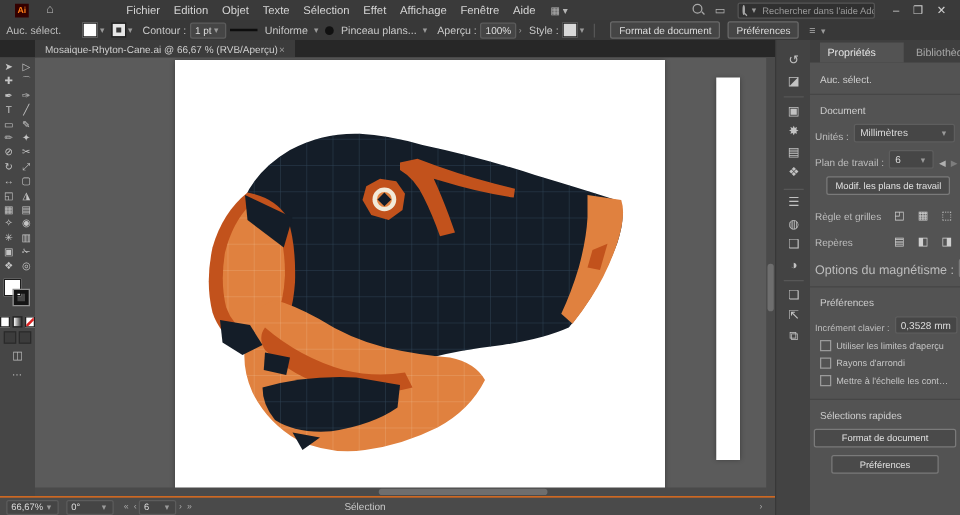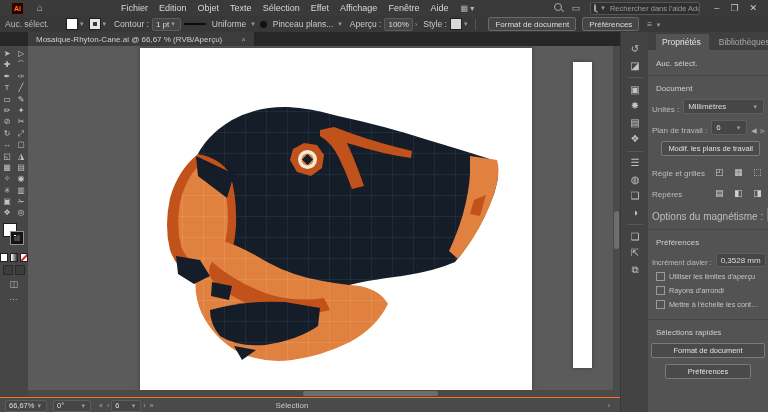--- a/index.html
+++ b/index.html
@@ -5,21 +5,21 @@
   html,body{margin:0;padding:0;background:#222;}
   #app{position:relative;width:768px;height:412px;background:#535353;
        font-family:"Liberation Sans",sans-serif;overflow:hidden;color:#cfcfcf;
        -webkit-font-smoothing:antialiased;}
   
   #titlebar{position:absolute;left:0;top:0;width:768px;height:16px;background:#3a3a3a;
             border-bottom:1px solid #2a2a2a;display:flex;align-items:center;font-size:9px;}
   .ai-logo{width:11px;height:11px;margin-left:12px;background:#300;color:#ff7f18;
            font-size:7px;font-weight:bold;display:flex;align-items:center;justify-content:center;}
   .home{margin-left:14px;color:#bfbfbf;font-size:10px;line-height:10px;}
-  #menus{display:flex;gap:11px;margin-left:78px;color:#d6d6d6;}
+  #menus{display:flex;gap:11px;margin-left:58px;color:#d6d6d6;}
   #menus span{cursor:default;}
   .ws-switch{margin-left:12px;color:#b5b5b5;font-size:8px;}
   #titlebar .spacer{flex:1;}
   .tb-ico{color:#b5b5b5;font-size:9px;margin-right:10px;}
   .mag{position:relative;width:6px;height:6px;border:1px solid #a8a8a8;border-radius:50%;display:inline-block;}
   .mag::after{content:"";position:absolute;width:3px;height:1px;background:#a8a8a8;
               right:-3px;bottom:-1px;transform:rotate(45deg);}
   #help-search{display:flex;align-items:center;gap:3px;width:102px;height:11px;background:#303030;
                border:1px solid #555;border-radius:2px;padding:0 3px;margin-right:14px;
                font-size:7.5px;color:#9a9a9a;white-space:nowrap;overflow:hidden;}
@@ -34,21 +34,21 @@
   .field{height:11px;background:#454545;border:1px solid #5c5c5c;border-radius:2px;
          display:inline-flex;align-items:center;padding:0 3px;font-size:8px;color:#ddd;white-space:nowrap;}
   .obtn{height:12px;background:#454545;border:1px solid #6a6a6a;border-radius:2px;
         display:inline-flex;align-items:center;padding:0 6px;font-size:8px;color:#ddd;margin-left:6px;white-space:nowrap;}
   .stroke-line{display:inline-block;width:22px;height:2px;background:#0d0d0d;margin:0 3px;}
   .brush-dot{display:inline-block;width:7px;height:7px;border-radius:50%;background:#111;margin:0 3px;}
   .vsep{width:1px;height:11px;background:#555;margin:0 6px;}
   
   #tabbar{position:absolute;left:0;top:32px;width:620px;height:14px;background:#272727;}
   #doctab{position:absolute;left:28px;top:0;height:14px;background:#3c3c3c;display:flex;
-          align-items:center;gap:19px;padding:0 8px;font-size:8px;color:#cfcfcf;white-space:nowrap;}
+          align-items:center;gap:1px;padding:0 8px;font-size:8px;color:#cfcfcf;white-space:nowrap;}
   #doctab .x{color:#9a9a9a;font-size:8px;}
   
   #toolbar{position:absolute;left:0;top:46px;width:28px;height:351px;background:#464646;
            border-right:1px solid #333;}
   #tools-grid{display:grid;grid-template-columns:14px 14px;justify-items:center;align-items:center;padding-top:2px;}
   .tool{width:14px;height:11.4px;font-size:8px;line-height:11px;color:#c4c4c4;text-align:center;cursor:default;}
   #fillstroke{position:relative;height:28px;margin-top:4px;}
   #fill-swatch{position:absolute;left:3px;top:0;width:12px;height:12px;background:#fff;border:1px solid #1d1d1d;}
   #stroke-swatch{position:absolute;left:11px;top:9px;width:6px;height:6px;border:3px solid #141414;outline:1px solid #909090;background:transparent;}
   #color-trio{display:flex;gap:2px;justify-content:center;margin-top:2px;}
@@ -75,21 +75,21 @@
   #statusbar .field{height:10px;font-size:7.5px;}
   .nav-a{color:#a9a9a9;font-size:7px;margin:0 2px;}
   #status-tool{margin-left:120px;color:#c9c9c9;}
   
   #rightdock{position:absolute;left:620px;top:32px;width:28px;height:380px;background:#434343;border-left:1px solid #383838;}
   #dock-icons{display:flex;flex-direction:column;align-items:center;padding-top:12px;gap:6.5px;}
   .dock-ico{color:#c2c2c2;font-size:10px;line-height:10px;cursor:default;}
   .dock-sep{width:16px;height:1px;background:#575757;}
   #panel{position:absolute;left:648px;top:32px;width:120px;height:380px;background:#535353;font-size:8px;}
   #panel-tabs{height:18px;background:#3f3f3f;display:flex;align-items:flex-end;gap:10px;padding-left:8px;}
-  #tab-properties{color:#e4e4e4;background:#535353;padding:3px 8px 3px 6px;font-size:8.5px;}
+  #tab-properties{color:#e4e4e4;background:#535353;padding:3px 22px 3px 6px;font-size:8.5px;}
   #tab-libraries{color:#a9a9a9;padding:3px 0;font-size:8.5px;}
   .p-row{display:flex;align-items:flex-end;padding:0 4px;margin-top:6px;gap:4px;}
   .p-label{color:#bdbdbd;white-space:nowrap;}
   .p-section{color:#cfcfcf;padding:0 8px;margin-top:8px;font-size:8px;}
   .p-hr{height:1px;background:#464646;margin:7px 0 0 0;}
   .p-select{flex:1;height:13px;background:#464646;border:1px solid #5e5e5e;border-radius:2px;
             display:flex;align-items:center;justify-content:space-between;padding:0 4px;color:#ddd;white-space:nowrap;}
   .p-field{height:12px;background:#464646;border:1px solid #5e5e5e;border-radius:2px;
            display:inline-flex;align-items:center;padding:0 4px;color:#ddd;white-space:nowrap;}
   .p-btn{display:block;margin:6px 8px 0 auto;height:13px;background:#4a4a4a;border:1px solid #7a7a7a;

